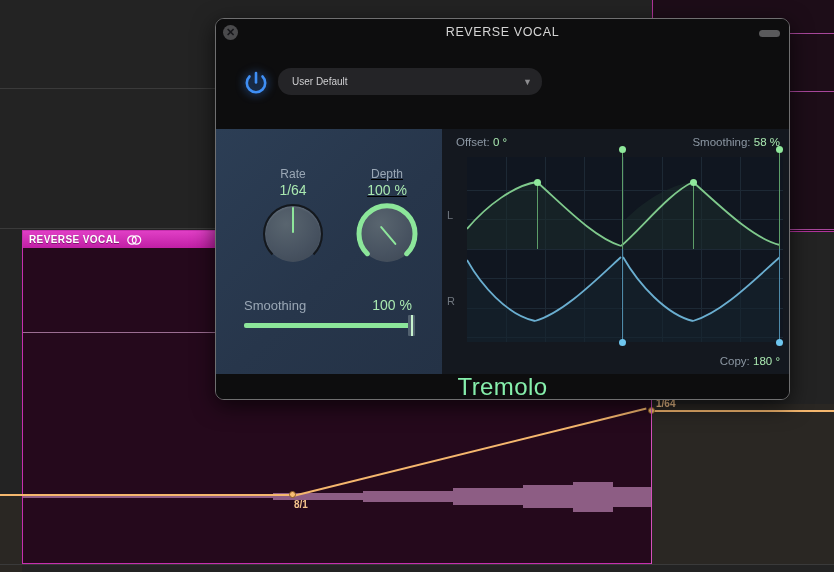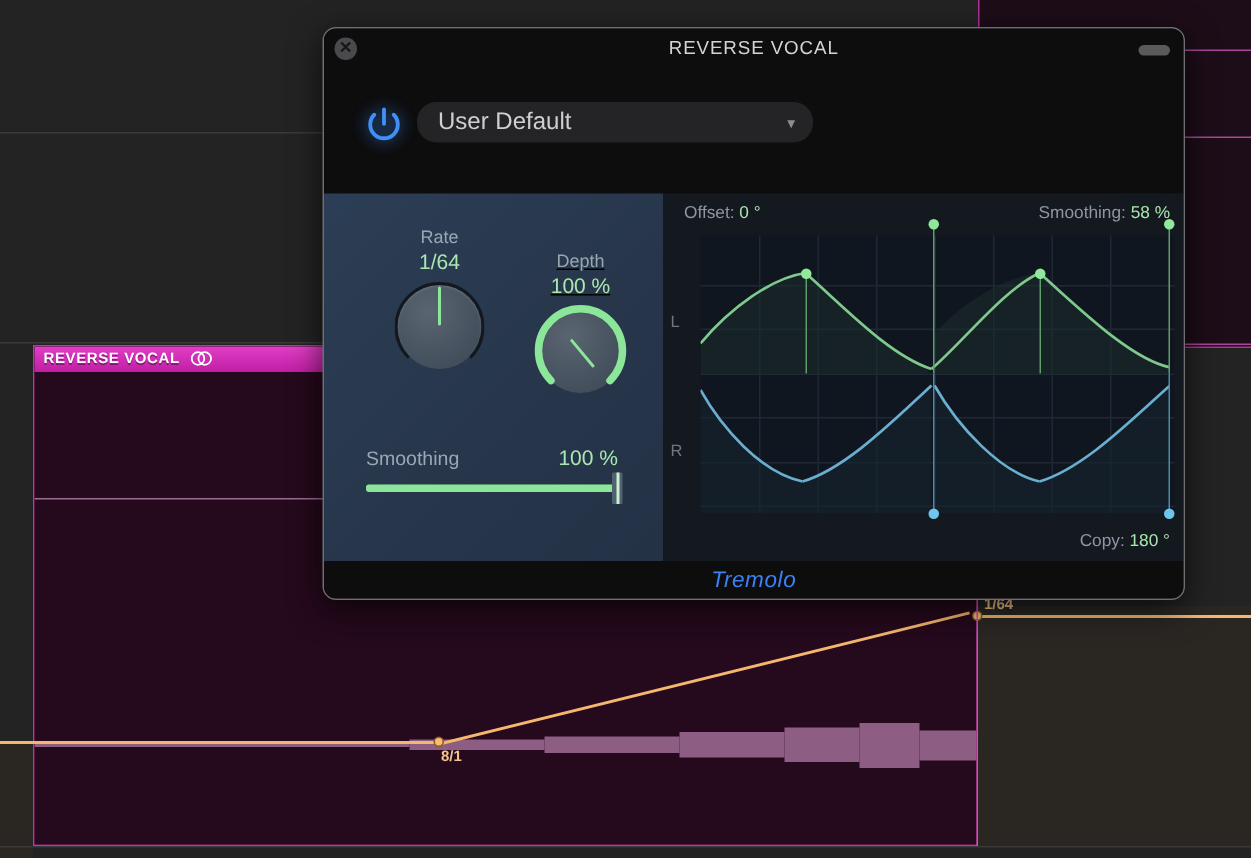--- a/index.html
+++ b/index.html
@@ -94,21 +94,21 @@
     display:flex; align-items:center; justify-content:center;
   }
   .power svg { filter:drop-shadow(0 0 5px rgba(60,140,255,.85)); }
 
   .preset-menu {
     position:absolute; left:62px; top:23px; width:264px; height:27px;
     background:#242427; border-radius:13px;
     display:flex; align-items:center;
     padding:0 10px 0 14px;
   }
-  .preset-name { color:#cfcfd1; font-size:16px; flex:1; }
+  .preset-name { color:#cfcfd1; font-size:10px; flex:1; }
   .preset-arrow { color:#8d8d90; font-size:9px; }
 
   .btn {
     position:absolute; height:20px;
     background:#2b2b2e; border-radius:3px;
     display:flex; align-items:center; justify-content:center;
     color:#d5d5d8; font-size:12.5px;
     border-top:1px solid #3b3b3f;
   }
   .btn.primary { background:#1b3c66; border-top:1px solid #2a568c; color:#fff; }
@@ -199,21 +199,21 @@
   .node.blue { background:#6ec6ef; }
   .stem { position:absolute; width:1px; }
   .stem.green { background:#5d9e69; }
   .stem.blue { background:#4e8aa8; }
 
   
   .plugin-footer {
     position:absolute; left:0; top:355px; right:0; bottom:0;
     background:#0d0d0e; display:flex; align-items:center; justify-content:center;
   }
-  .plugin-name { color:#3b82f6; font-size:15px; letter-spacing:0.4px;font-style:italic; }
+  .plugin-name { color:#86efac; font-size:24px; letter-spacing:0.4px; }
 </style>
 </head>
 <body>
 
 <div id="bg">
   <div class="bg-hline" style="top:88px;"></div>
   <div class="bg-hline" style="top:228px;"></div>
 
   <div class="track-lane" style="left:652px; top:404px; width:182px; height:160px;"></div>
   <div class="track-lane" style="left:0px; top:496px; width:22px; height:76px;"></div>
@@ -307,21 +307,21 @@
     <div class="link-btn">
       <svg width="19" height="16" viewBox="0 0 19 16">
         <path d="M11 4.5 a3.4 3.4 0 0 1 0 6.8 h-3 a3.4 3.4 0 0 1 0 -6.8" fill="none" stroke="#cfcfd2" stroke-width="1.5"></path>
         <path d="M8 11.3 a3.4 3.4 0 0 0 0 -6.8 h3" fill="none" stroke="#cfcfd2" stroke-width="1.5"></path>
       </svg>
     </div>
   </div>
 
   <div class="ctl-panel">
 
-    <div class="knob-wrap" style="left:32px; top:22px;">
+    <div class="knob-wrap" style="left:32px; top:38px;">
       <div class="knob-label">Rate</div>
       <div class="knob-val">1/64</div>
       <div class="knob">
         <div class="knob-ring-dark"></div>
         <div class="knob-pointer" style="top:1px; height:26px;"></div>
       </div>
     </div>
 
     <div class="knob-wrap" style="left:126px; top:38px;text-decoration:underline;">
       <div class="knob-label">Depth</div>

